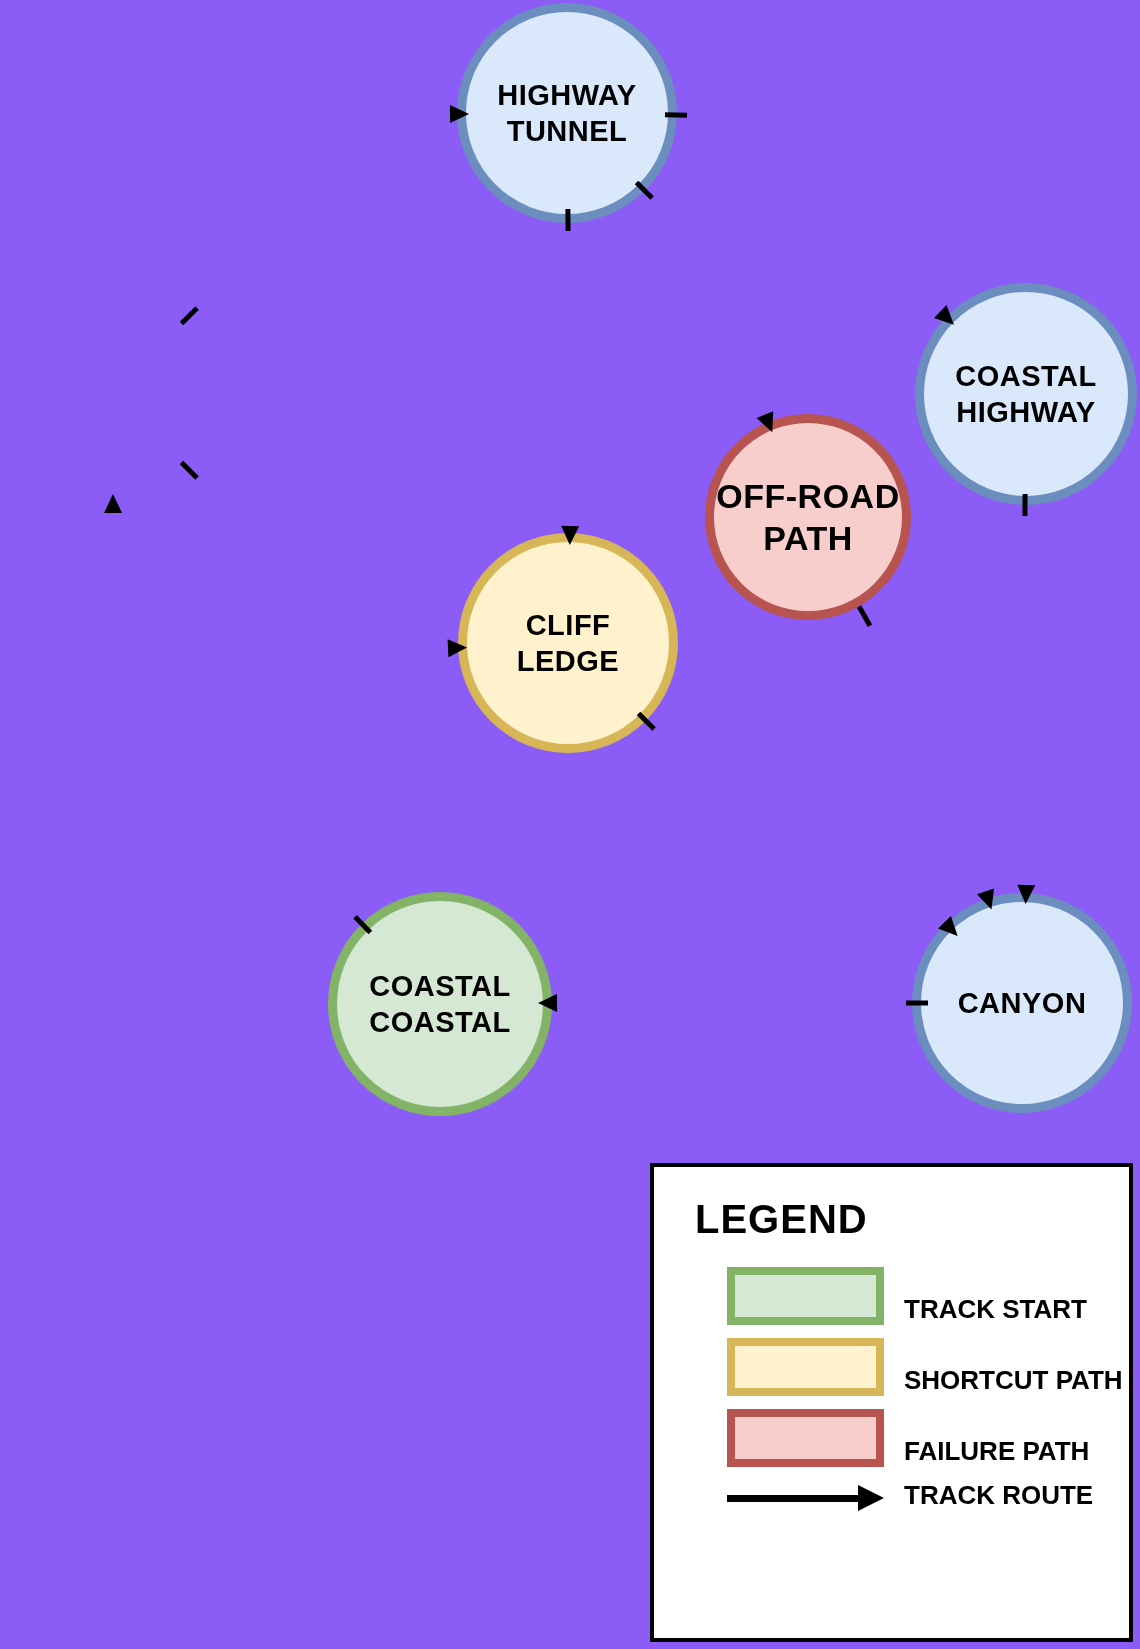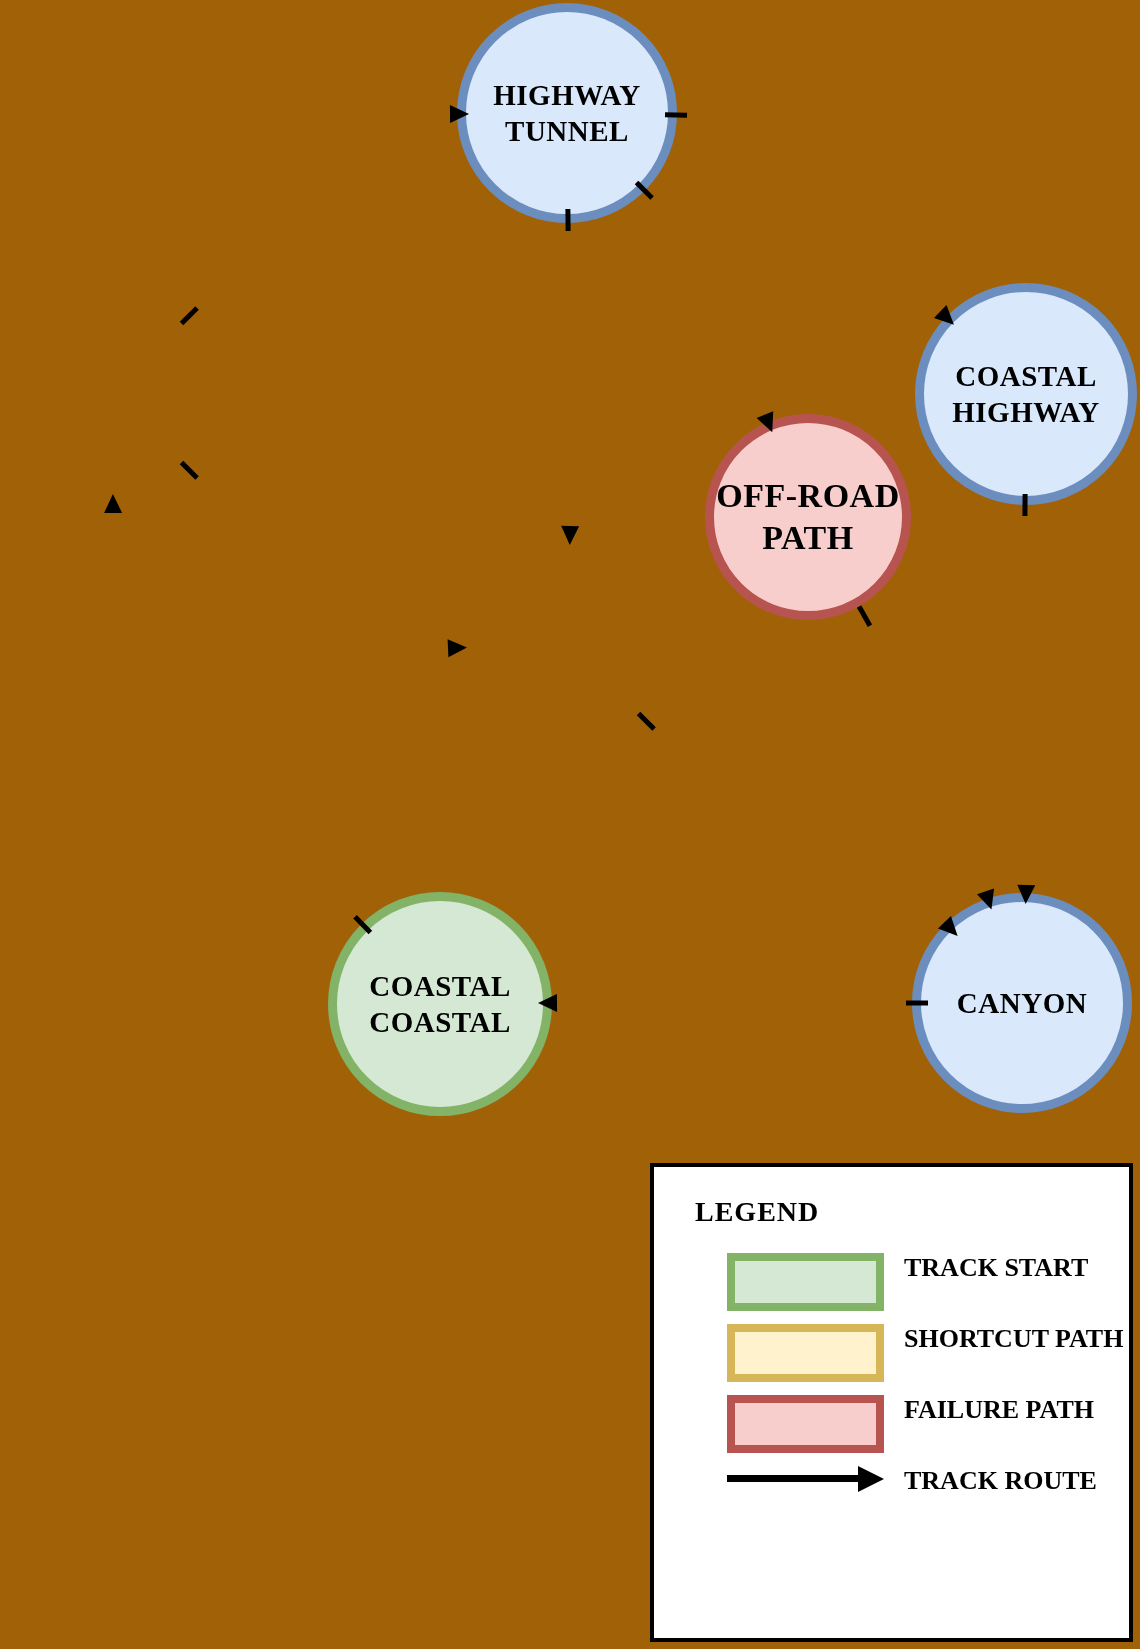--- a/index.html
+++ b/index.html
@@ -1,37 +1,37 @@
 <!DOCTYPE html>
 <html><head>
 <meta charset="utf-8">
 <style>
   html,body{margin:0;padding:0;background:#000;}
   .canvas{
-    position:relative;width:1140px;height:1649px;background:#a16207;
-    font-family:Liberation Serif, serif;overflow:hidden;
+    position:relative;width:1140px;height:1649px;background:#8b5cf6;
+    font-family:Liberation Sans, sans-serif;overflow:hidden;
   }
   .node{
     position:absolute;border-radius:50%;box-sizing:border-box;
     display:flex;flex-direction:column;align-items:center;justify-content:center;
     text-align:center;font-weight:bold;color:#000;z-index:1;
     letter-spacing:0.5px;
   }
   .node span{display:block;line-height:1.25;white-space:nowrap;}
   #edge-layer{position:absolute;left:0;top:0;width:1140px;height:1649px;z-index:3;pointer-events:none;}
   .legend{
     position:absolute;left:650px;top:1163px;width:483px;height:479px;
     background:#ffffff;border:4px solid #000000;box-sizing:border-box;z-index:2;
   }
   .legend-title{
-    margin:28px 0 24px 41px;font-size:28px;font-weight:bold;color:#000;
+    margin:28px 0 24px 41px;font-size:40px;font-weight:bold;color:#000;
     line-height:1.2;letter-spacing:1px;
   }
   .legend-item{
-    display:flex;align-items:flex-start;margin:0 0 13px 39px;padding-left:34px;
+    display:flex;align-items:flex-end;margin:0 0 13px 39px;padding-left:34px;
   }
   .swatch{
     width:157px;height:58px;box-sizing:border-box;border:8px solid #888;
     flex:0 0 auto;
   }
   .legend-label{
     margin-left:20px;font-size:26px;font-weight:bold;color:#000;white-space:nowrap;
   }
   .legend-arrow-row{margin-top:8px;}
   .arrow-graphic{display:flex;align-items:center;width:157px;flex:0 0 auto;}
@@ -55,20 +55,24 @@
   <div class="node" style="left: 915px; top: 283px; width: 222px; height: 222px; background: rgb(218, 232, 252); border: 9px solid rgb(108, 142, 191); font-size: 29px;">
     <span>COASTAL</span>
     <span>HIGHWAY</span>
   </div>
 
   <div class="node" style="left: 705px; top: 414px; width: 206px; height: 206px; background: rgb(248, 206, 204); border: 9px solid rgb(184, 84, 80); font-size: 34px;">
     <span>OFF-ROAD</span>
     <span>PATH</span>
   </div>
 
+  <div class="node" style="left: 458px; top: 533px; width: 220px; height: 220px; background: rgb(255, 242, 204); border: 9px solid rgb(214, 182, 86); font-size: 29px;">
+    <span>CLIFF</span>
+    <span>LEDGE</span>
+  </div>
 
   <div class="node" style="left: 328px; top: 892px; width: 224px; height: 224px; background: rgb(213, 232, 212); border: 9px solid rgb(130, 179, 102); font-size: 29px;">
     <span>COASTAL</span>
     <span>COASTAL</span>
   </div>
 
   <div class="node" style="left: 912px; top: 893px; width: 220px; height: 220px; background: rgb(218, 232, 252); border: 9px solid rgb(108, 142, 191); font-size: 29px;">
     <span>CANYON</span>
     <span></span>
   </div>

